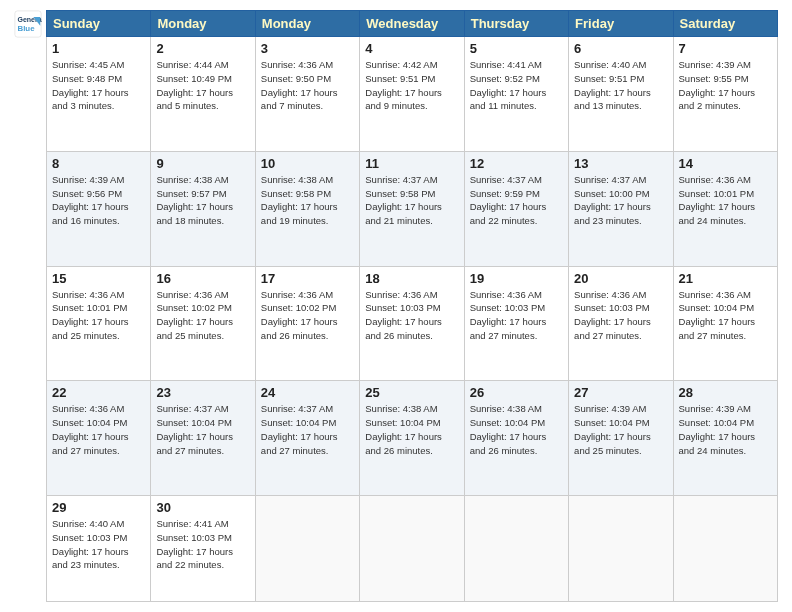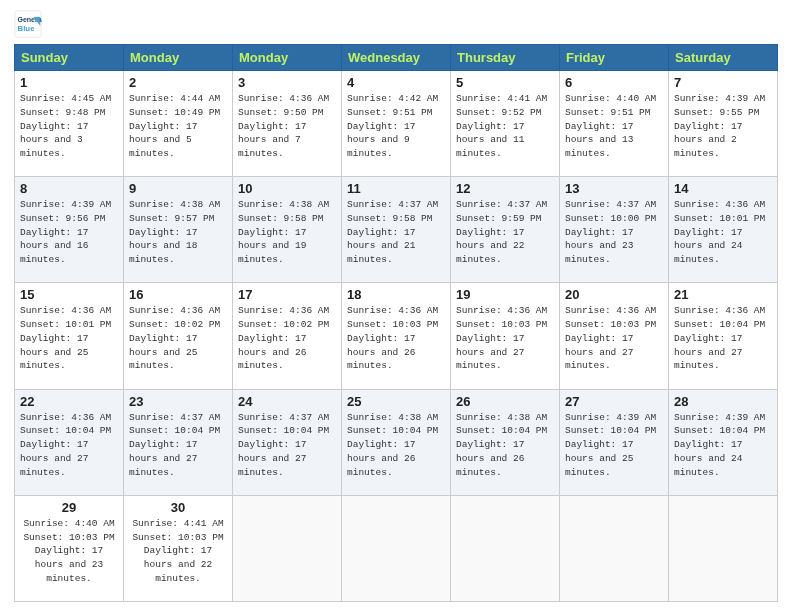--- a/index.html
+++ b/index.html
@@ -8,21 +8,20 @@
       height: 612px;
       font-family: Arial, sans-serif;
       background: #fff;
       overflow: hidden;
     }
     .page {
       width: 792px;
       height: 612px;
       padding: 10px 14px 10px 14px;
       display: flex;
-      flex-direction: column;
     }
     .header {
       display: flex;
       justify-content: space-between;
       align-items: flex-start;
       margin-bottom: 6px;
     }
     .logo {
       display: flex;
       align-items: center;
@@ -56,21 +55,21 @@
     }
     .calendar {
       flex: 1;
       border: 1px solid #ccc;
       border-collapse: collapse;
       width: 100%;
       table-layout: fixed;
     }
     .calendar th {
       background: #2e6da4;
-      color: #bef264;
+      color: #fef9c3;
       text-align: left;
       padding: 5px 6px;
       font-size: 13px;
       border: 1px solid #2260a0;
     }
     .calendar td {
       vertical-align: top;
       padding: 4px 5px;
       border: 1px solid #ccc;
       font-size: 9.5px;
@@ -85,28 +84,26 @@
       font-size: 13px;
       font-weight: bold;
       color: #222;
       display: block;
       margin-bottom: 2px;
     }
     .day-info {
       line-height: 1.45;
       font-size: 9.5px;
       color: #333;
-      font-family: Liberation Mono, monospace;
     }
     td.empty {
       background: #f9f9f9;
     }
     .last-row td {
       height: 70px;
-      text-align: center;
     }
   </style>
 </head>
 <body>
 
 <div class="page">
   <div class="header">
     <div class="logo">
       <svg class="logo-icon" viewBox="0 0 32 32" xmlns="http://www.w3.org/2000/svg">
         <rect x="1" y="1" width="30" height="30" rx="3" fill="#fff" stroke="#ccc" stroke-width="0.5"></rect>

